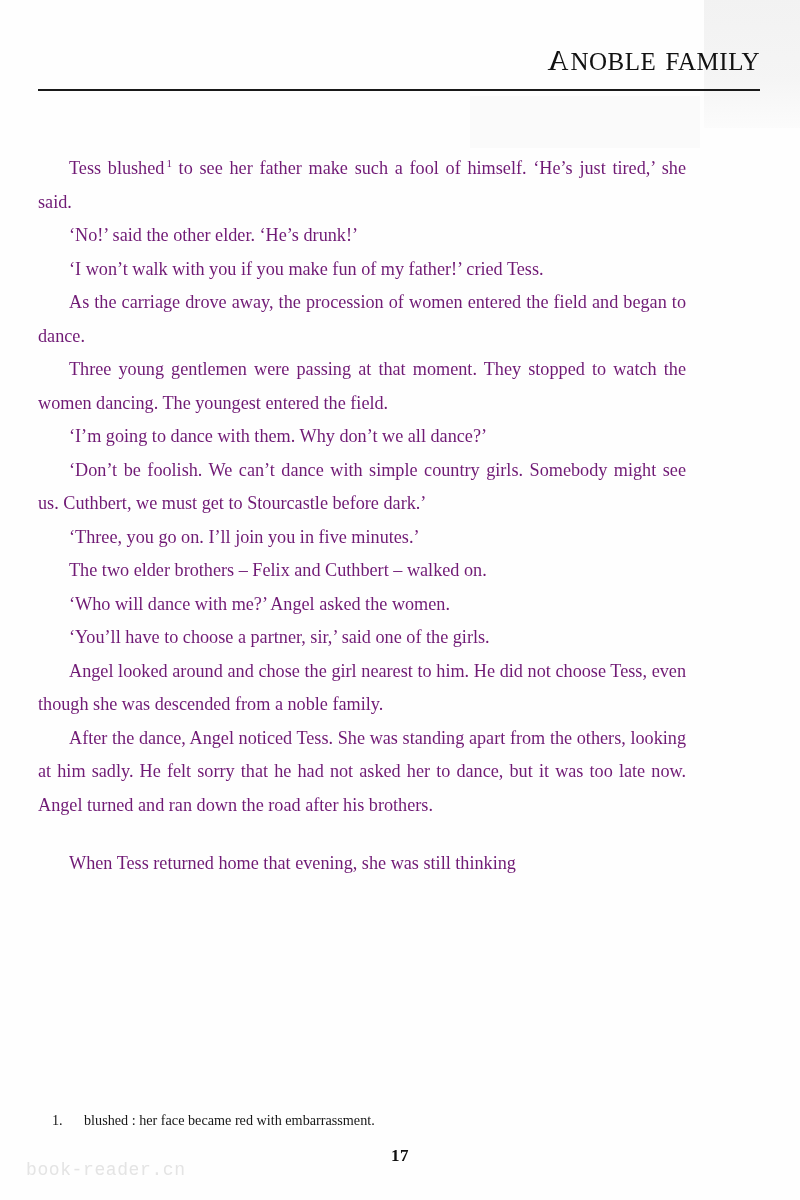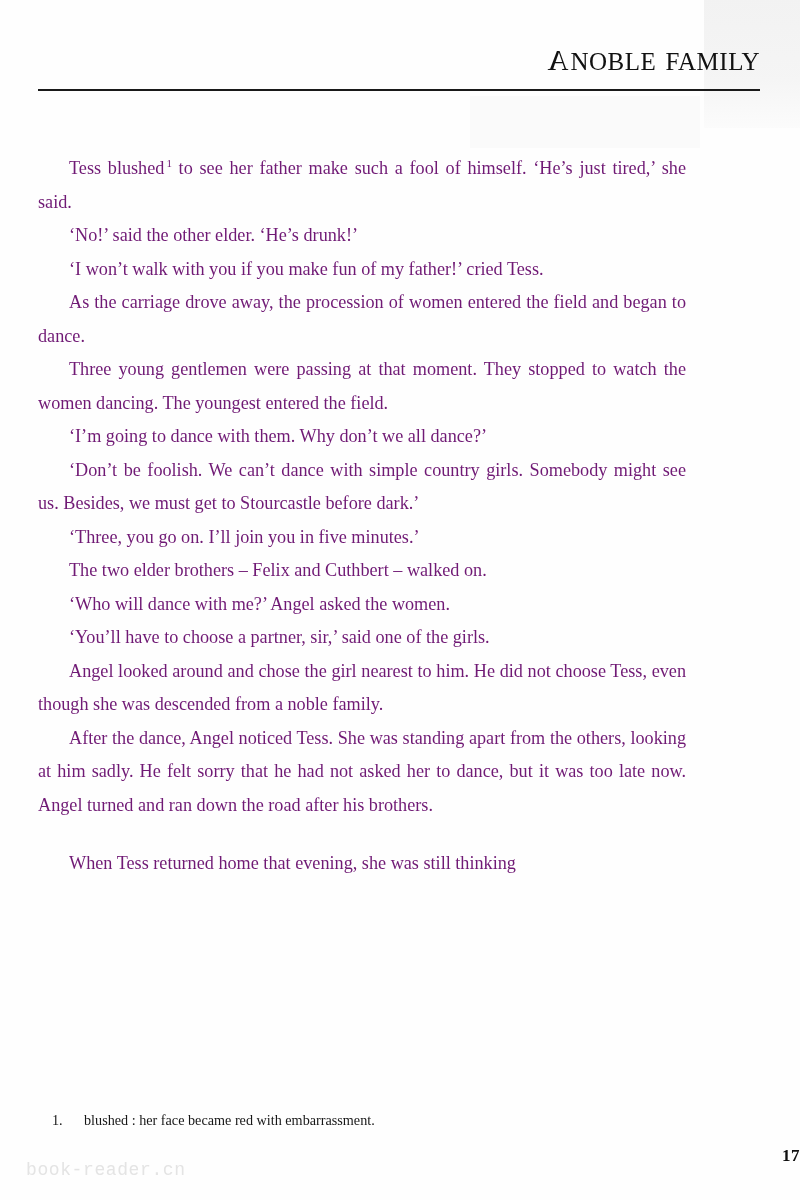--- a/index.html
+++ b/index.html
@@ -133,21 +133,21 @@
   .footnote-term {
     font-weight: normal;
   }
 
   
   .page-number {
     position: absolute;
     left: 0;
     right: 0;
     top: 1146px;
-    text-align: right;
+    text-align: center;
     font-size: 17px;
     font-weight: bold;
     color: #101010;
     letter-spacing: 0.5px;
   }
 
   
   .watermark {
     position: absolute;
     left: 26px;
@@ -181,21 +181,21 @@
 
     <p class="para">‘I won’t walk with you if you make fun of my father!’ cried Tess.</p>
 
     <p class="para">As the carriage drove away, the procession of women entered the field and began to dance.</p>
 
     <p class="para">Three young gentlemen were passing at that moment. They stopped to watch the women dancing. The youngest entered the field.</p>
 
 
     <p class="para">‘I’m going to dance with them. Why don’t we all dance?’</p>
 
-    <p class="para">‘Don’t be foolish. We can’t dance with simple country girls. Somebody might see us. Besides, we must get to Stourcastle before dark.’</p>
+    <p class="para">‘Don’t be foolish. We can’t dance with simple country girls. Somebody might see us. Cuthbert, we must get to Stourcastle before dark.’</p>
 
     <p class="para">‘Three, you go on. I’ll join you in five minutes.’</p>
 
     <p class="para">The two elder brothers – Felix and Cuthbert – walked on.</p>
 
     <p class="para">‘Who will dance with me?’ Angel asked the women.</p>
 
     <p class="para">‘You’ll have to choose a partner, sir,’ said one of the girls.</p>
 
     <p class="para">Angel looked around and chose the girl nearest to him. He did not choose Tess, even though she was descended from a noble family.</p>

